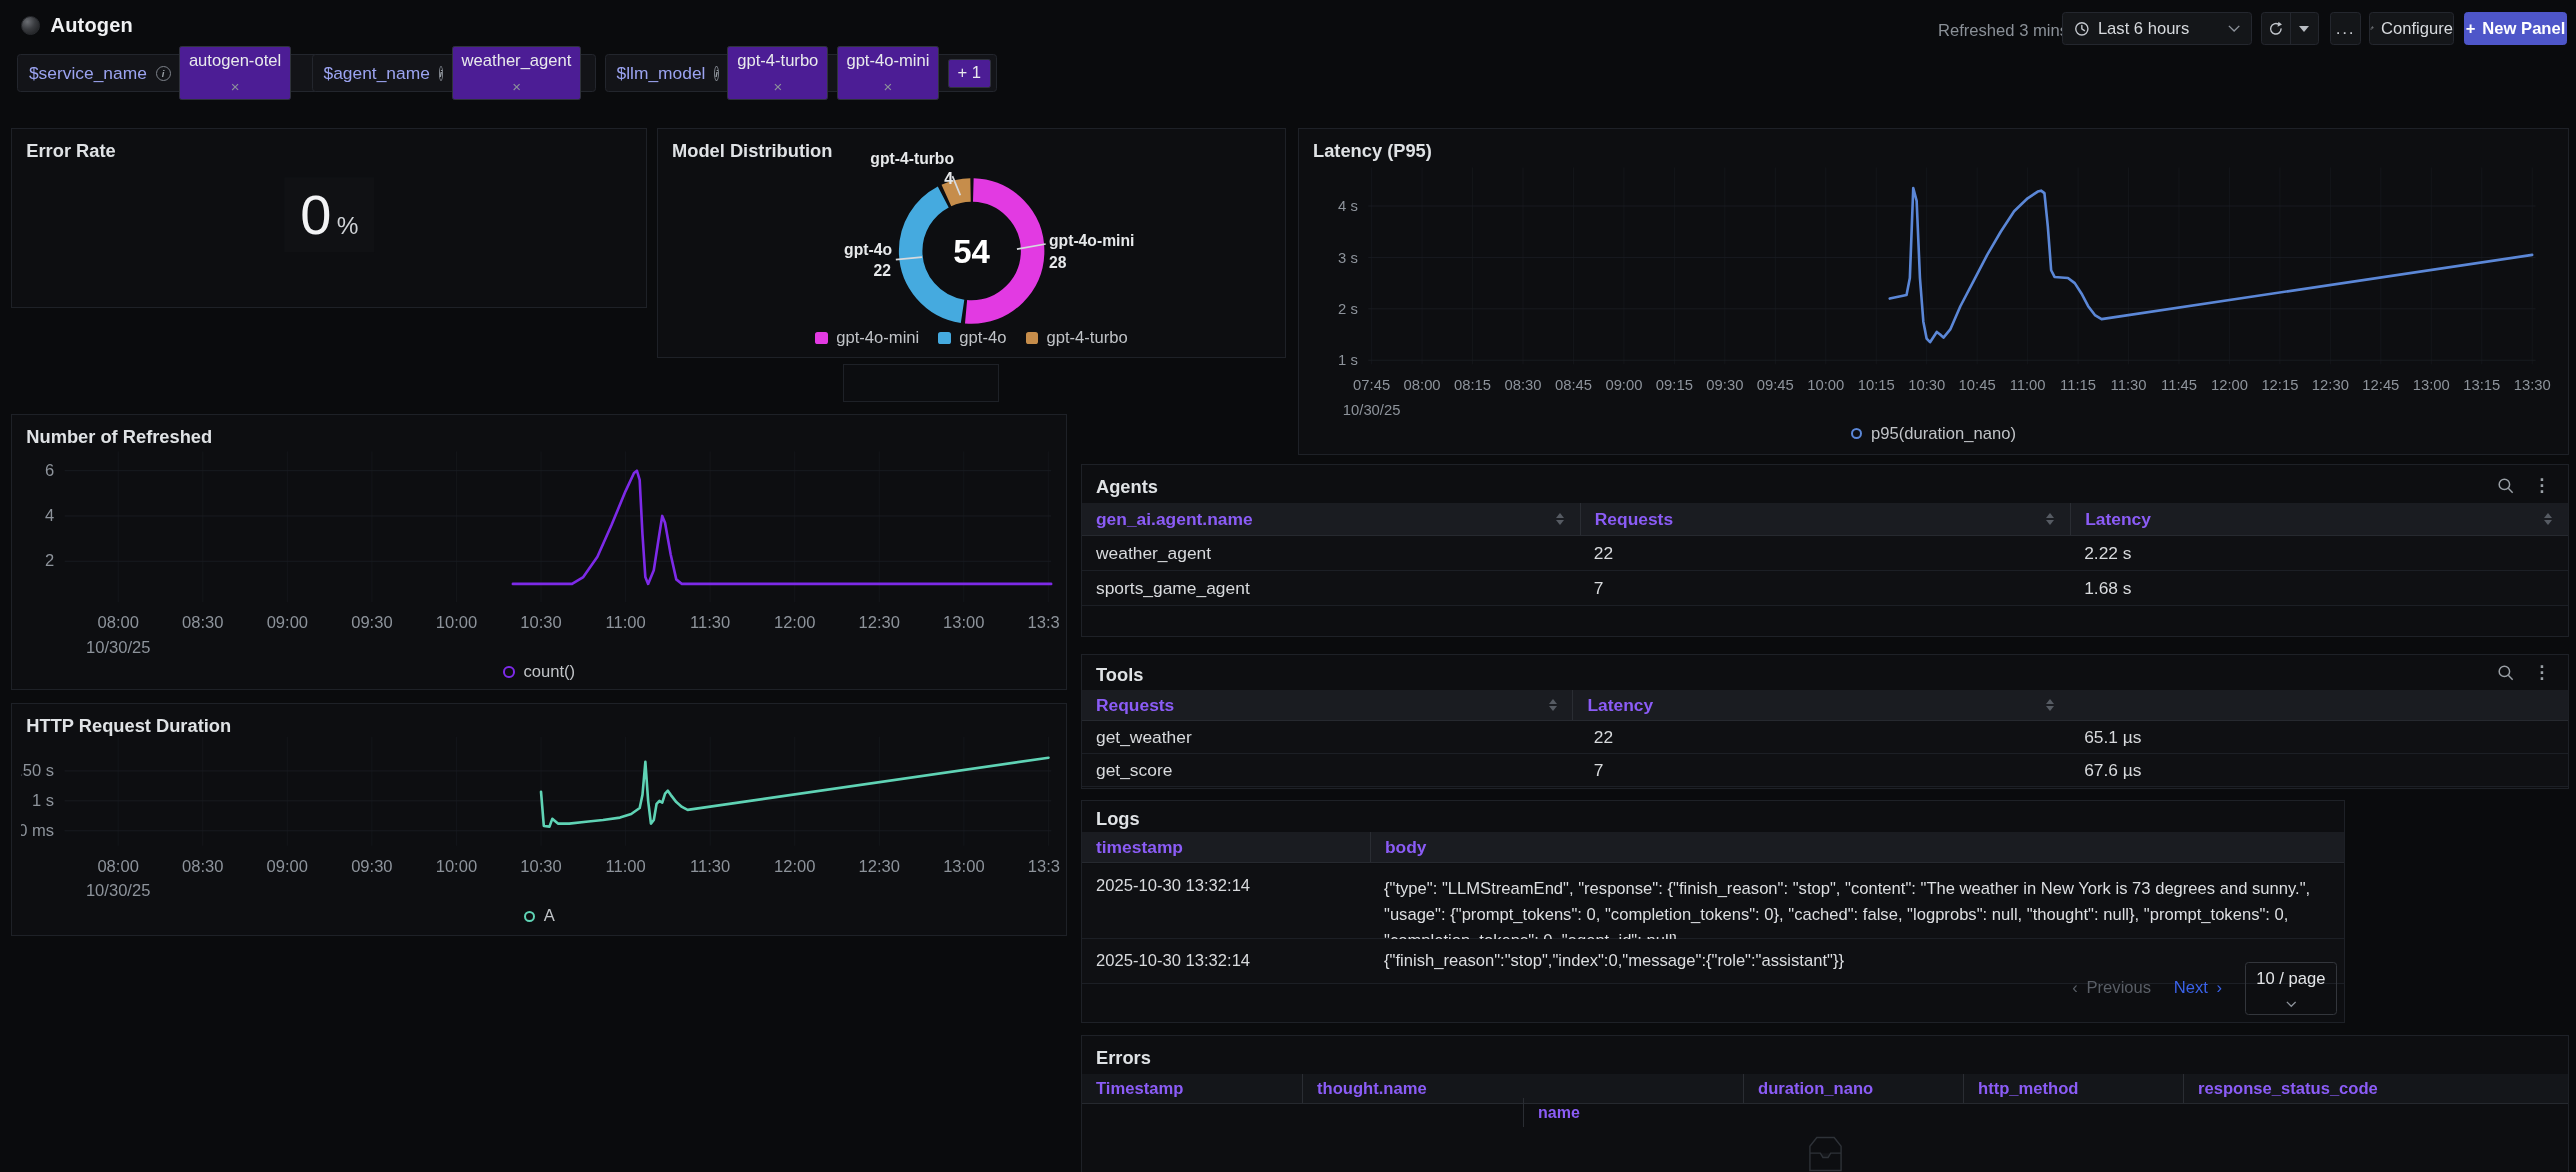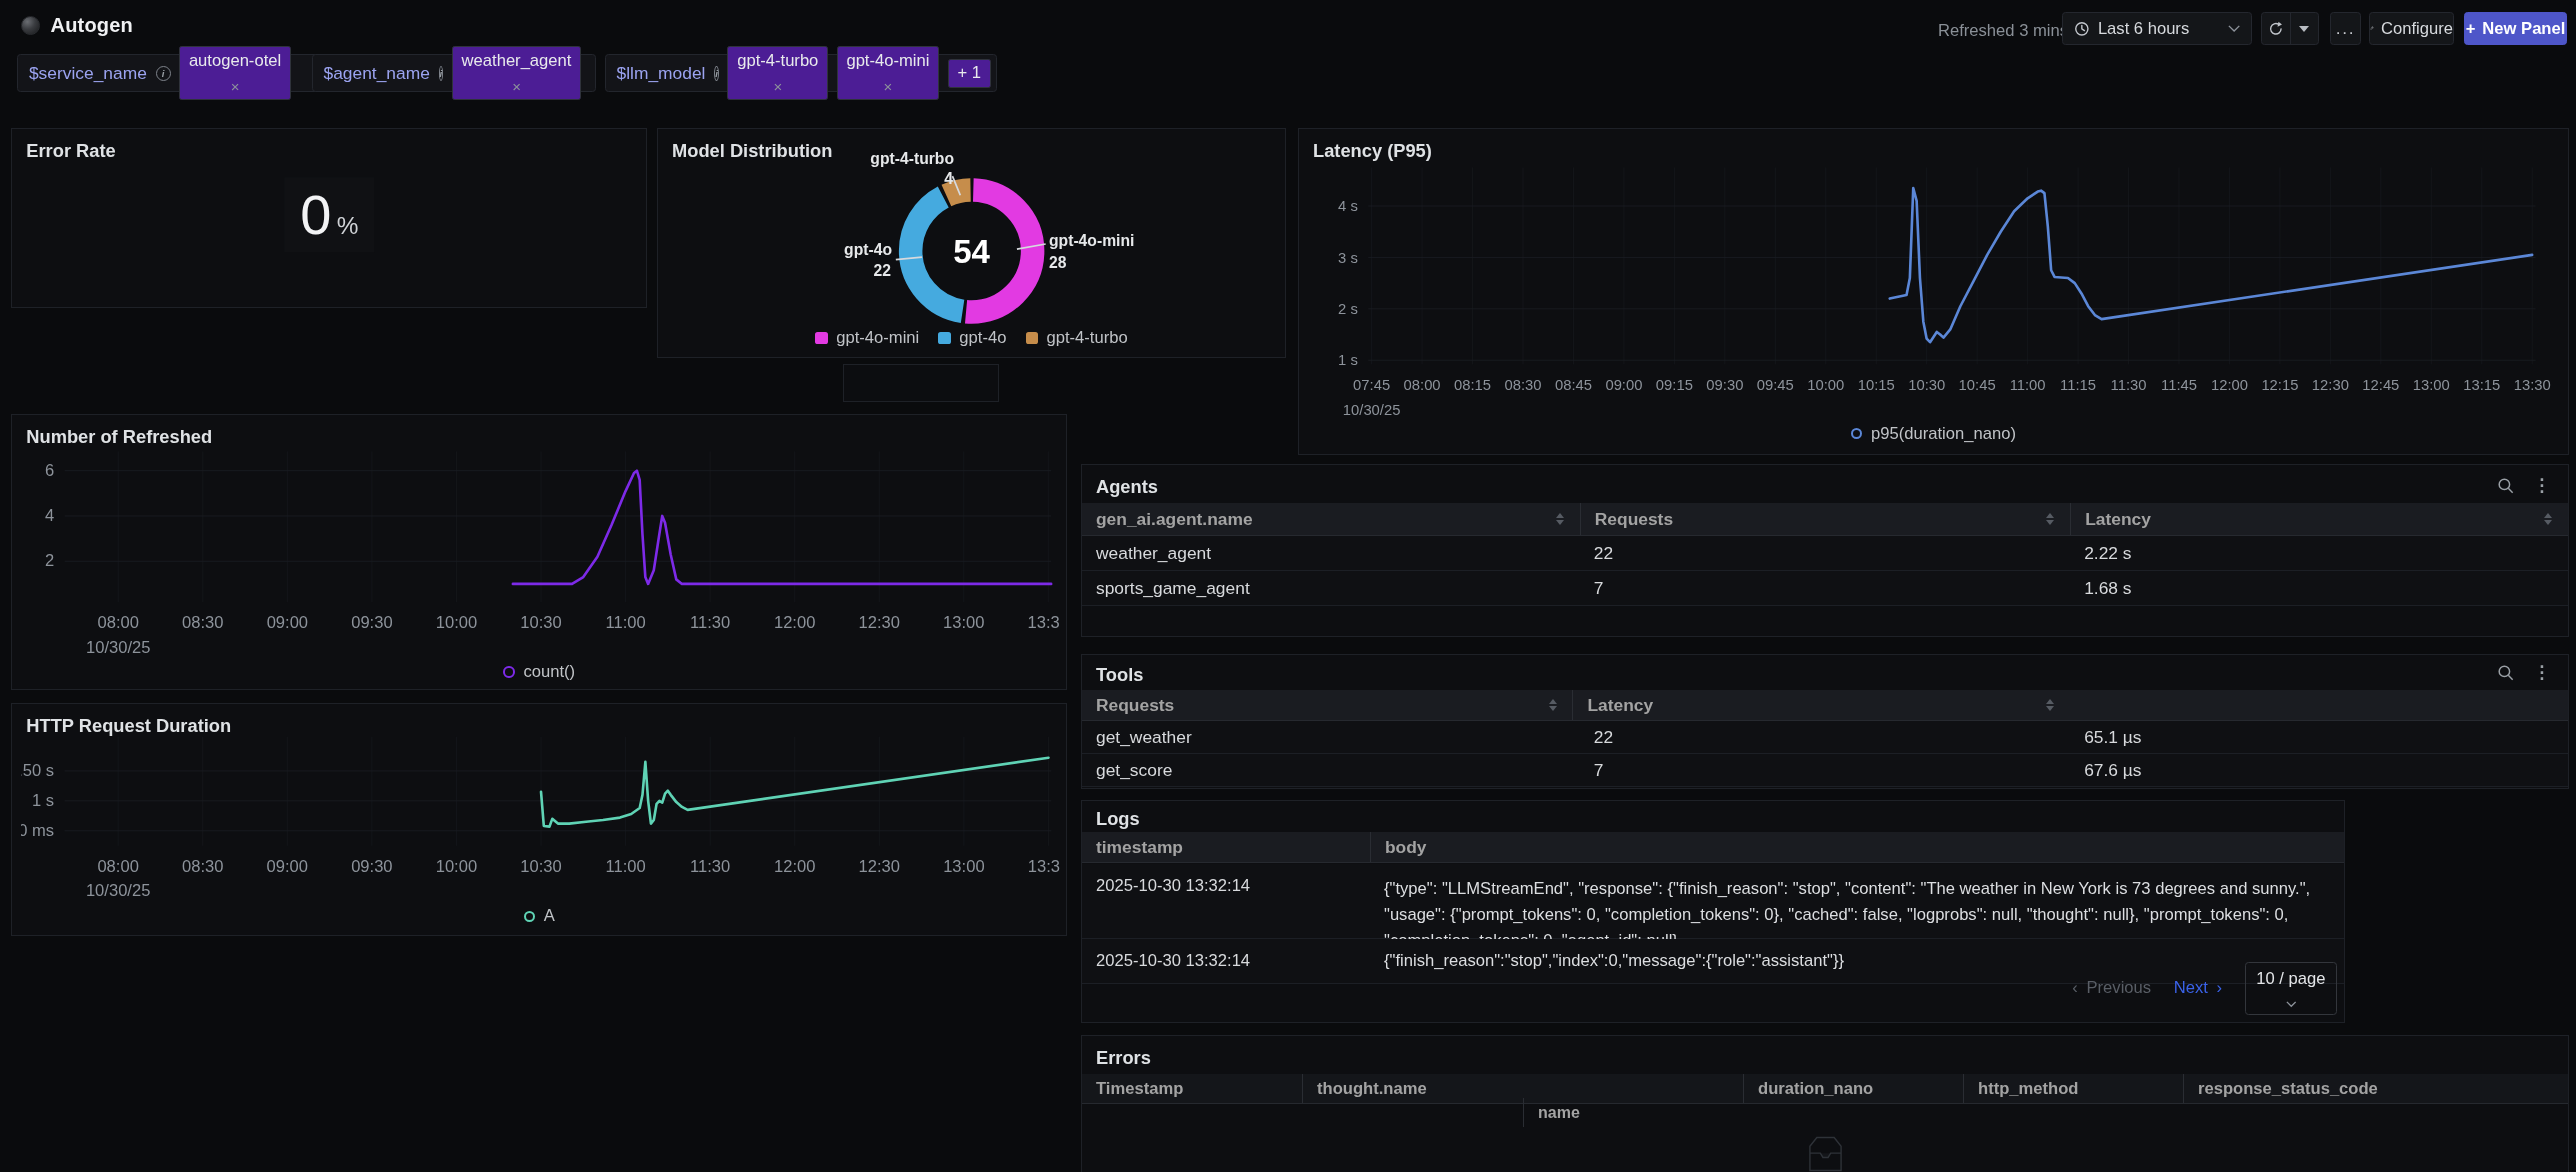--- a/index.html
+++ b/index.html
@@ -52,21 +52,21 @@
   .big-val { font-size:56px; font-weight:400; color:#f2f3f5; }
   .big-unit { font-size:24.4px; color:#cfd2d6; }
 
   
   .co { position:absolute; font-size:15.7px; color:#e6e8ea; }
   .co.b { font-weight:700; }
   .ra { text-align:right; }
 
   
   .tbl-head { position:absolute; left:0; width:100%; background:#1a1c21; display:flex; align-items:center; border-bottom:0.9px solid #26292f; }
-  .th { display:flex; align-items:center; font-size:17.4px; font-weight:700; color:#a3a3a3; padding:13px 14px; height:100%; }
+  .th { display:flex; align-items:center; font-size:17.4px; font-weight:700; color:#8b5cf6; padding:13px 14px; height:100%; }
   .th .sorter { margin-left:auto; display:flex; flex-direction:column; gap:1.7px; padding-right:1.7px; }
   .th + .th { border-left:0.9px solid #2a2d33; }
   .tri-up { width:0; height:0; border-left:4.4px solid transparent; border-right:4.4px solid transparent; border-bottom:5.2px solid #565b63; }
   .tri-dn { width:0; height:0; border-left:4.4px solid transparent; border-right:4.4px solid transparent; border-top:5.2px solid #565b63; }
   .trow { position:absolute; left:0; width:100%; display:flex; align-items:center; border-bottom:0.9px solid #1c1f25; background:#0f1013; }
   .td { font-size:17.4px; color:#d8dadd; padding:0 14px; }
   .panel-icons { position:absolute; top:12.2px; display:flex; gap:19px; align-items:center; }
   .kebab { color:#9aa0a6; font-size:17.4px; font-weight:700; line-height:1; cursor:pointer; }
 
   

